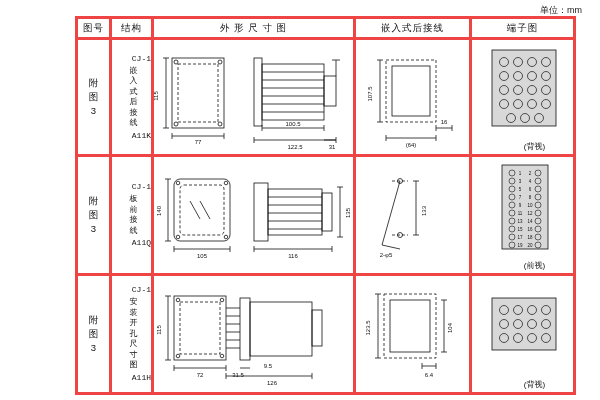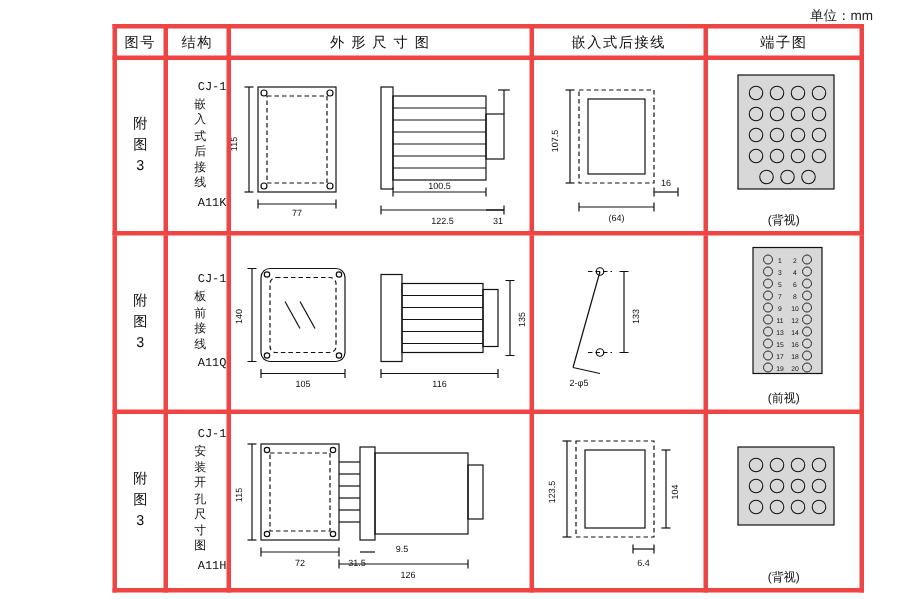--- a/index.html
+++ b/index.html
@@ -14,21 +14,21 @@
   .col-outline{width:202px;}
   .col-mount{width:116px;}
   .col-term{width:104px;}
   .cell-no{text-align:center;font-size:9.5px;line-height:14px;}
   .cell-no span{display:block;}
   .cell-struct{text-align:right;font-size:8px;line-height:10px;padding:2px 0;font-family:Liberation Mono, monospace;}
   .cell-struct .t{display:block;}
   .cell-struct .vert{display:block;width:12px;margin:2px auto;word-break:break-all;line-height:10.5px;}
   .drawbox{position:relative;width:100%;height:100%;}
   svg{display:block;}
-  .cap{position:absolute;bottom:2px;left:0;width:100%;text-align:center;font-size:8px;}
+  .cap{position:absolute;bottom:2px;left:12px;width:100%;text-align:center;font-size:8px;}
   .row1{height:116px;}
   .row2{height:118px;}
   .row3{height:118px;}
   text{font-family:"Liberation Sans",sans-serif;}
 </style>
 </head>
 <body>
 
 <div class="page">
 

